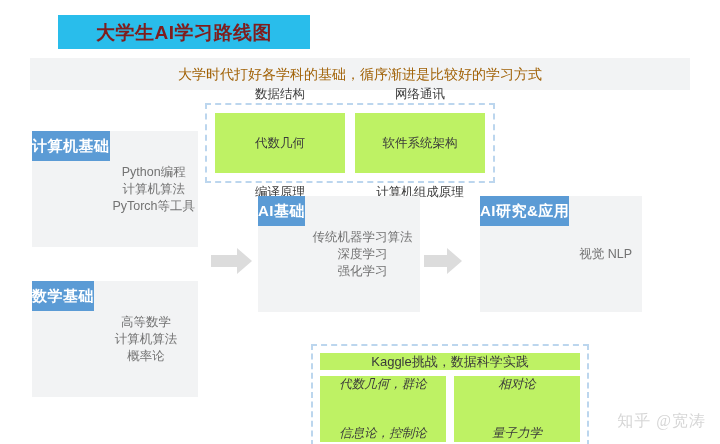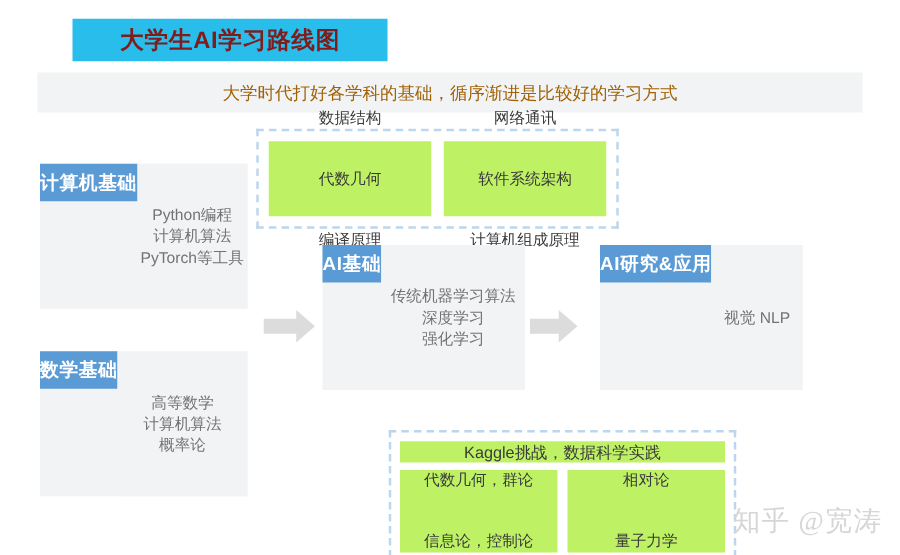--- a/index.html
+++ b/index.html
@@ -140,20 +140,21 @@
   }
   #group-advanced .adv-row {
     display: flex;
     width: 100%;
     flex: 1;
     gap: 8px;
   }
   #group-advanced .adv-row .plain-box {
     flex: 1;
     height: 100%;
+    font-style: italic;
   }
 
   
   .arrow {
     position: absolute;
     width: 0;
     height: 0;
   }
   .arrow .shaft {
     position: absolute;
@@ -174,21 +175,21 @@
   #arrow-2 { left: 424px; top: 248px; }
   #arrow-2 .shaft { left: 0; top: 7px; width: 24px; height: 12px; }
   #arrow-2 .head  { left: 23px; top: 0px; }
 
   
   .watermark {
     position: absolute;
     right: 14px;
     bottom: 12px;
     color: #d6d6d6;
-    font-size: 22px;
+    font-size: 16px;
     letter-spacing: 1px;
     white-space: nowrap;
     font-family: "Liberation Serif", "DejaVu Serif", serif;
   }
 </style>
 </head>
 <body>
 
 <div id="canvas">
 

